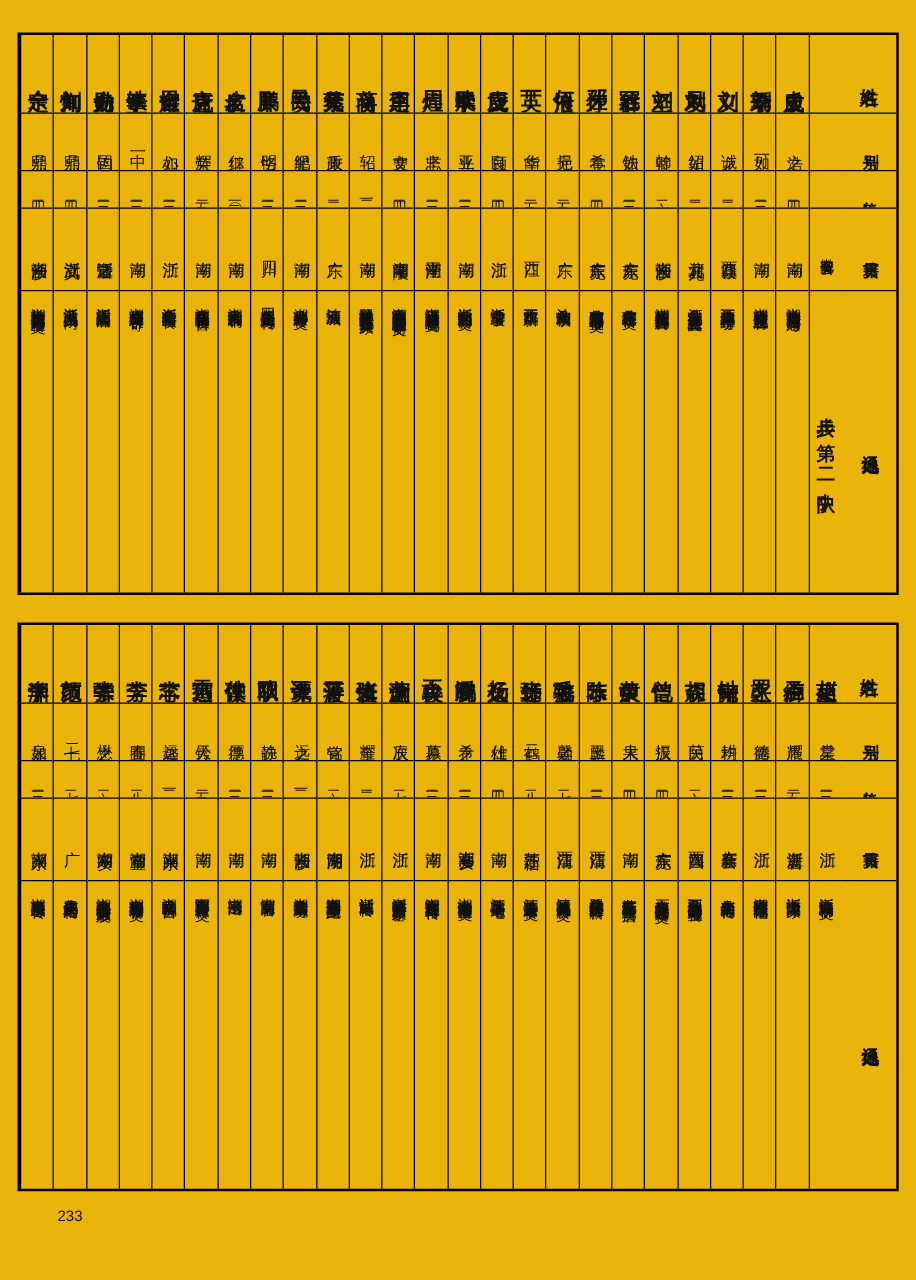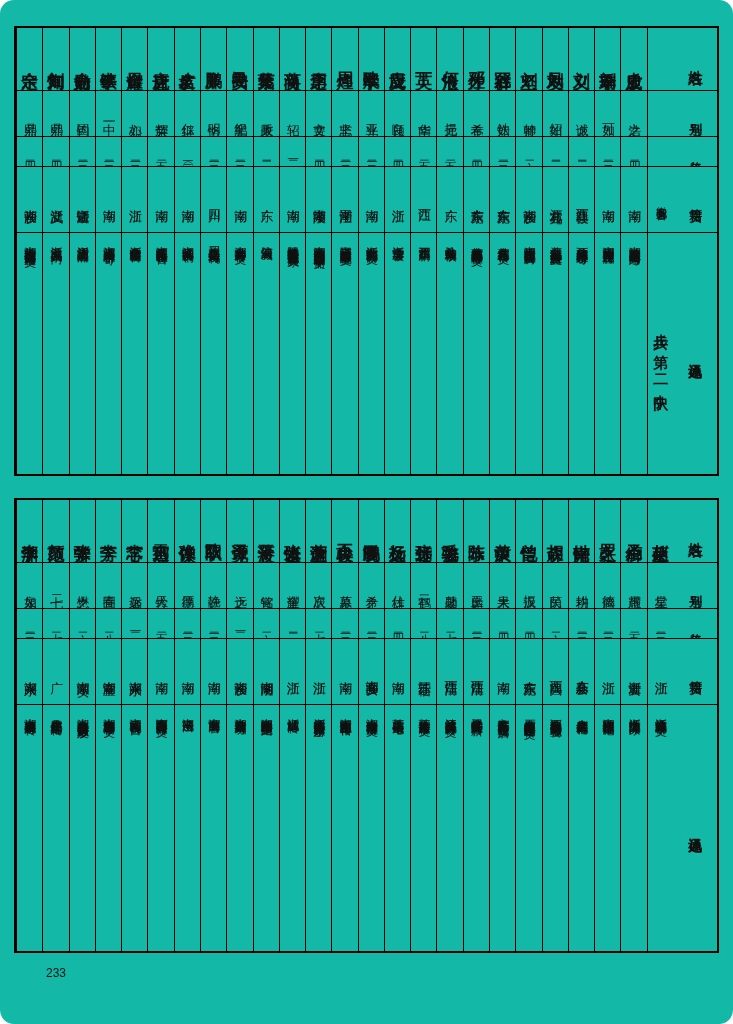--- a/index.html
+++ b/index.html
@@ -13,22 +13,21 @@
     font-family: "DejaVu Sans", sans-serif;
     color: #111;
     position: relative;
     overflow: hidden;
   }
   .page {
     position: absolute;
     left: 0; top: 0;
     width: 733px;
     height: 1024px;
-    background: #14b8a6;
-    border-radius: 14px;
+    background: #eab308;
   }
   .table-block {
     position: absolute;
     border: 2px solid #000;
     box-sizing: border-box;
     display: flex;
     flex-direction: row-reverse; 
   }
   #table-top {
     left: 14px;

